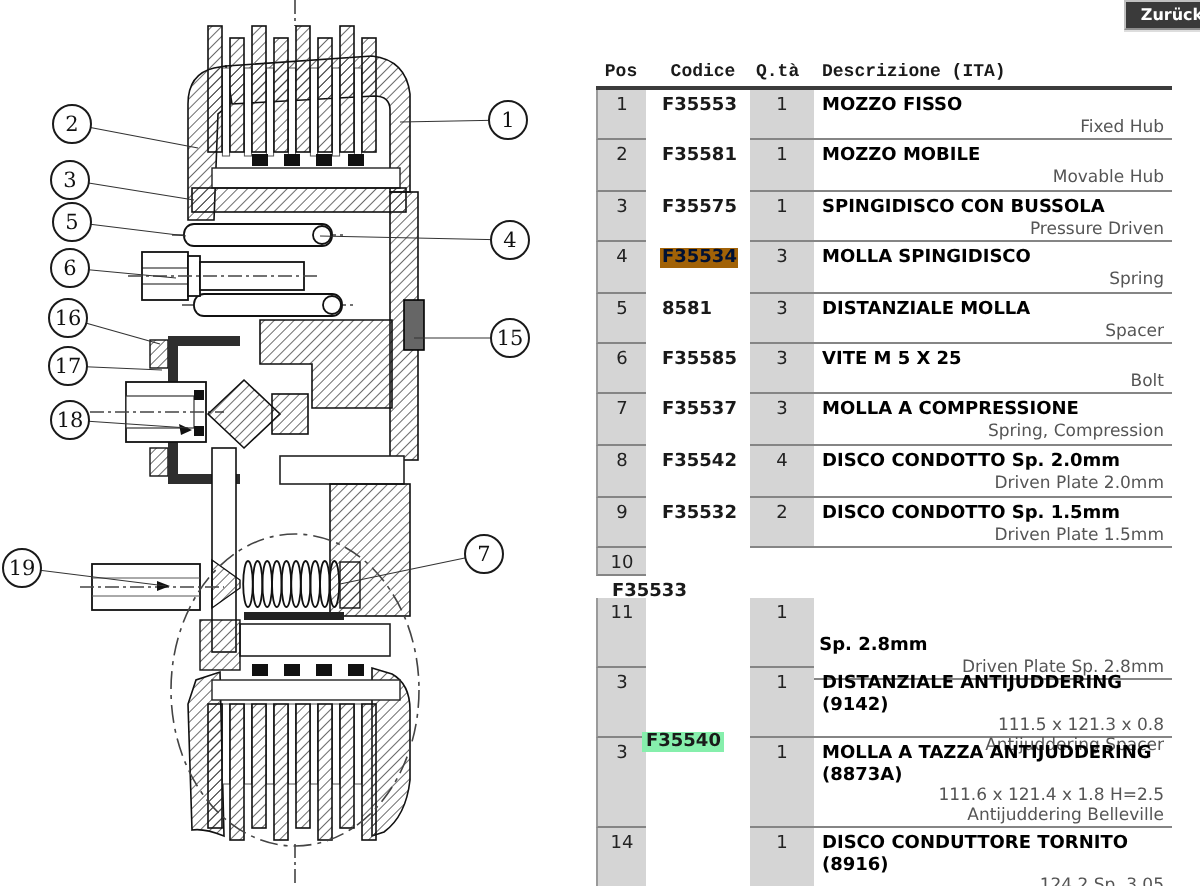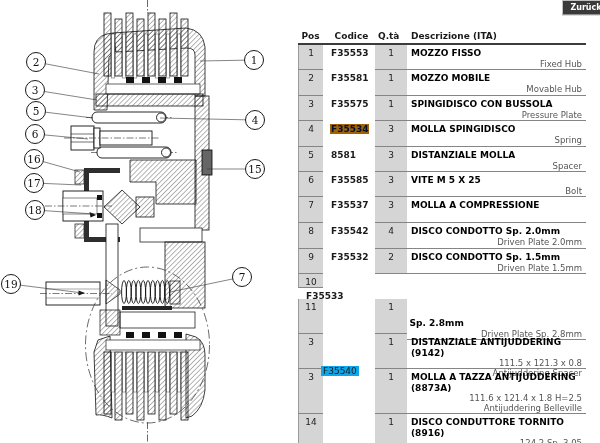--- a/index.html
+++ b/index.html
@@ -2,36 +2,36 @@
 <html><head>
 <meta charset="utf-8">
 <style>
   html,body{margin:0;padding:0;background:#fff;}
   #app{position:relative;width:600px;height:443px;overflow:hidden;background:#fff;
        font-family:"DejaVu Sans","Liberation Sans",sans-serif;}
   #diagram{position:absolute;left:0;top:0;}
 
   
   #parts-table{position:absolute;left:298px;top:25px;width:288px;height:418px;overflow:hidden;font-size:9px;color:#1a1a1a;}
-  .thead{display:flex;height:16px;border-bottom:2px solid #3c3c3c;font-weight:bold;align-items:flex-end;padding-bottom:2px;}
+  .thead{display:flex;height:16px;border-bottom:2px solid #3c3c3c;font-weight:bold;align-items:flex-end;padding-bottom:2px;font-family:Liberation Mono, monospace;}
   .h-pos{width:25px;text-align:center;}
   .h-cod{width:52px;padding-left:5px;box-sizing:border-box;text-align:center;}
   .h-qta{width:32px;padding-left:3px;box-sizing:border-box;}
   .h-desc{flex:1;padding-left:4px;}
   .trow{display:flex;box-sizing:border-box;}
   .c{box-sizing:border-box;padding-top:3px;}
   .c.pos{width:25px;background:#d5d5d5;border-bottom:1px solid #858585;border-left:1px solid #9a9a9a;text-align:center;color:#222;}
   .c.cod{width:52px;background:#fff;font-weight:bold;padding-left:7px;}
   .c.qta{width:32px;background:#d5d5d5;border-bottom:1px solid #858585;text-align:center;color:#222;}
   .c.desc{flex:1;border-bottom:1px solid #858585;padding-left:4px;padding-right:4px;}
   .title{font-weight:bold;line-height:10.5px;color:#000;}
   .sub{color:#555;font-size:8.5px;line-height:10px;text-align:right;}
   .codetext{display:inline-block;padding:0 1px;}
   .codetext.selected{background:#a16207;color:#001133;}
-  #merged-code{position:absolute;left:23px;top:341px;font-weight:normal;background:#0ea5e9;padding:0 2px;}
+  #merged-code{position:absolute;left:23px;top:341px;font-weight:bold;background:#86efac;padding:0 2px;}
 
   
   #back-btn{position:absolute;left:562px;top:0;width:46px;height:13px;background:#3a3a3a;
     border:1px solid #8f8f8f;border-top-color:#c0c0c0;border-left-color:#c0c0c0;
     box-shadow:0 1px 0 #ddd;color:#fff;font-size:8px;font-weight:bold;text-align:center;
     line-height:13px;cursor:pointer;}
 </style>
 </head>
 <body>
 
@@ -286,21 +286,21 @@
     <div class="sub">Movable Hub</div>
           </div>
   </div>
 
   <div class="trow" style="height: 25px;">
     <div class="c pos">3</div>
     <div class="c cod"><span class="codetext">F35575</span></div>
     <div class="c qta">1</div>
     <div class="c desc">
       <div class="title">SPINGIDISCO CON BUSSOLA</div>
-    <div class="sub">Pressure Plate</div>
+    <div class="sub">Pressure Driven</div>
           </div>
   </div>
 
   <div class="trow" style="height: 26px;">
     <div class="c pos">4</div>
     <div class="c cod"><span class="codetext selected">F35534</span></div>
     <div class="c qta">3</div>
     <div class="c desc">
       <div class="title">MOLLA SPINGIDISCO</div>
     <div class="sub">Spring</div>
@@ -326,20 +326,21 @@
     <div class="sub">Bolt</div>
           </div>
   </div>
 
   <div class="trow" style="height: 26px;">
     <div class="c pos">7</div>
     <div class="c cod"><span class="codetext">F35537</span></div>
     <div class="c qta">3</div>
     <div class="c desc">
       <div class="title">MOLLA A COMPRESSIONE</div>
+    <div class="sub">Spring, Compression</div>
           </div>
   </div>
 
   <div class="trow" style="height: 26px;">
     <div class="c pos">8</div>
     <div class="c cod"><span class="codetext">F35542</span></div>
     <div class="c qta">4</div>
     <div class="c desc">
       <div class="title">DISCO CONDOTTO Sp. 2.0mm</div>
     <div class="sub">Driven Plate 2.0mm</div>

